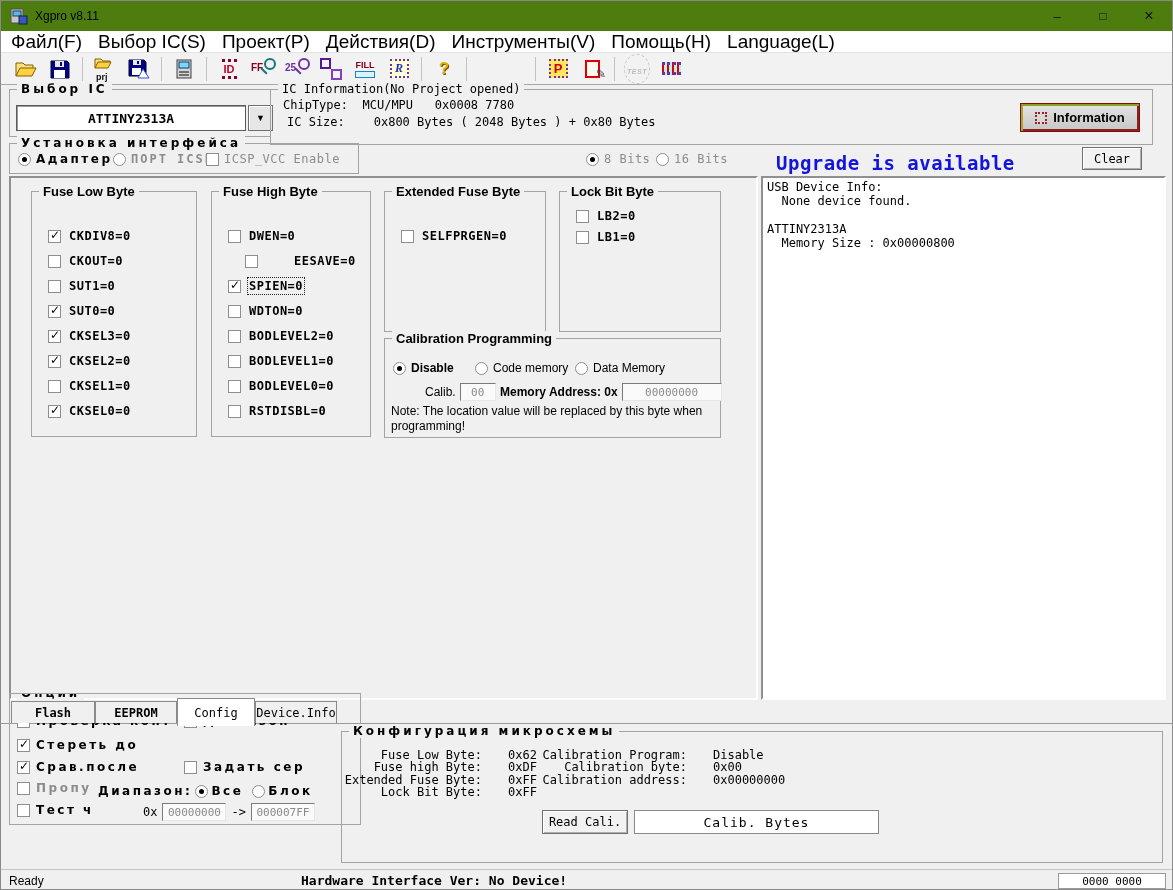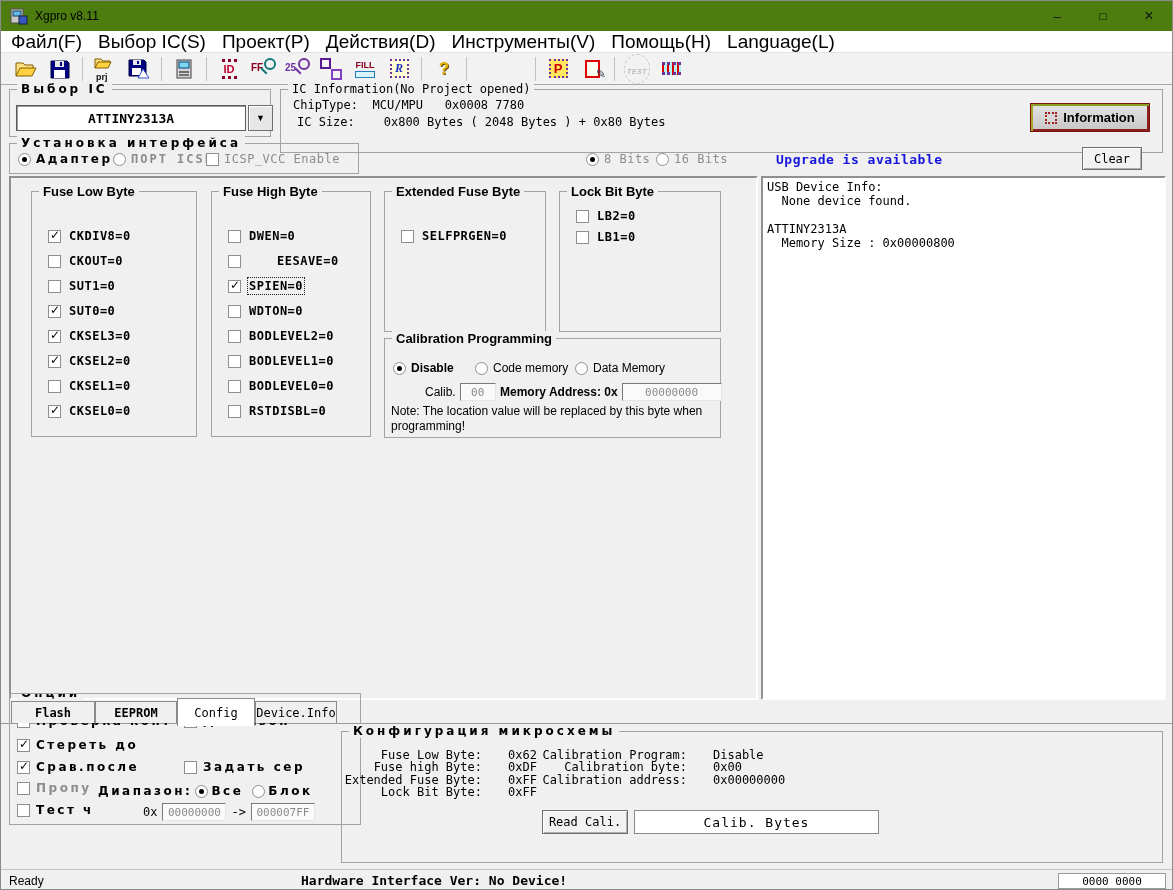--- a/index.html
+++ b/index.html
@@ -235,21 +235,21 @@
       <span class="pinschip"></span>
     </div>
   </div>
 
   <div class="group" style="left:8px; top:88px; width:262px; height:48px;">
     <span class="gtitle ru">Выбор IC</span>
     <div class="combo">ATTINY2313A</div>
     <div class="combo-btn"></div>
   </div>
 
-  <div class="group" style="left:279px; top:88px; width:883px; height:64px;text-decoration:underline;">
+  <div class="group" style="left:269px; top:88px; width:883px; height:56px;text-decoration:underline;">
     <span class="gtitle en" style="font-weight:normal; font-family:'DejaVu Sans Mono',monospace; font-size:12px;">IC Information(No Project opened)</span>
     <div class="info-line pre" style="left:12px; top:8px;"><span>ChipType:</span><span>  </span><span>MCU/MPU   0x0008 7780</span></div>
     <div class="info-line pre" style="left:16px; top:25px;"><span>IC Size:</span><span>    </span><span>0x800 Bytes ( 2048 Bytes ) + 0x80 Bytes</span></div>
     <div class="info-btn">
       <span class="mini-chip"></span>
       <span>Information</span>
     </div>
   </div>
 
   <div class="group" style="left:8px; top:142px; width:350px; height:31px;">
@@ -271,21 +271,21 @@
   <div class="row disabled" style="left:585px; top:151px; gap:5px;">
     <span class="radio checked"></span>
     <span class="flabel" style="font-weight:normal">8 Bits</span>
   </div>
   <div class="row disabled" style="left:655px; top:151px; gap:5px;">
     <span class="radio"></span>
     <span class="flabel" style="font-weight:normal">16 Bits</span>
   </div>
 
   <div class="row" style="left:775px; top:151px;">
-      <span class="flabel" style="color:#1414dc; font-size:13px;">Upgrade is available</span>
+      <span class="flabel" style="color:#1414dc; font-size:19px;">Upgrade is available</span>
     </div>
   <div class="btn" style="position:absolute; left:1081px; top:146px; width:60px; height:23px;">Clear</div>
 
   <div class="main-panel"></div>
   <div class="log-panel">
     <div class="logline">USB Device Info:</div>
     <div class="logline">  None device found.</div>
     <div class="logline"></div>
     <div class="logline">ATTINY2313A</div>
     <div class="logline">  Memory Size : 0x00000800</div>
@@ -326,21 +326,21 @@
         <span class="flabel">CKSEL0=0</span>
       </div>
   </div>
 
   <div class="group" style="left:210px; top:190px; width:160px; height:246px;">
     <span class="gtitle en">Fuse High Byte</span>
     <div class="row" style="left:16px; top:37px;">
         <span class="cb"></span>
         <span class="flabel">DWEN=0</span>
       </div>
-    <div class="row" style="left:16px; top:62px;gap:36px;">
+    <div class="row" style="left:33px; top:62px;gap:36px;">
         <span class="cb"></span>
         <span class="flabel">EESAVE=0</span>
       </div>
     <div class="row" style="left:16px; top:87px;">
         <span class="cb checked"></span>
         <span class="flabel focus">SPIEN=0</span>
       </div>
     <div class="row" style="left:16px; top:112px;">
         <span class="cb"></span>
         <span class="flabel">WDTON=0</span>

